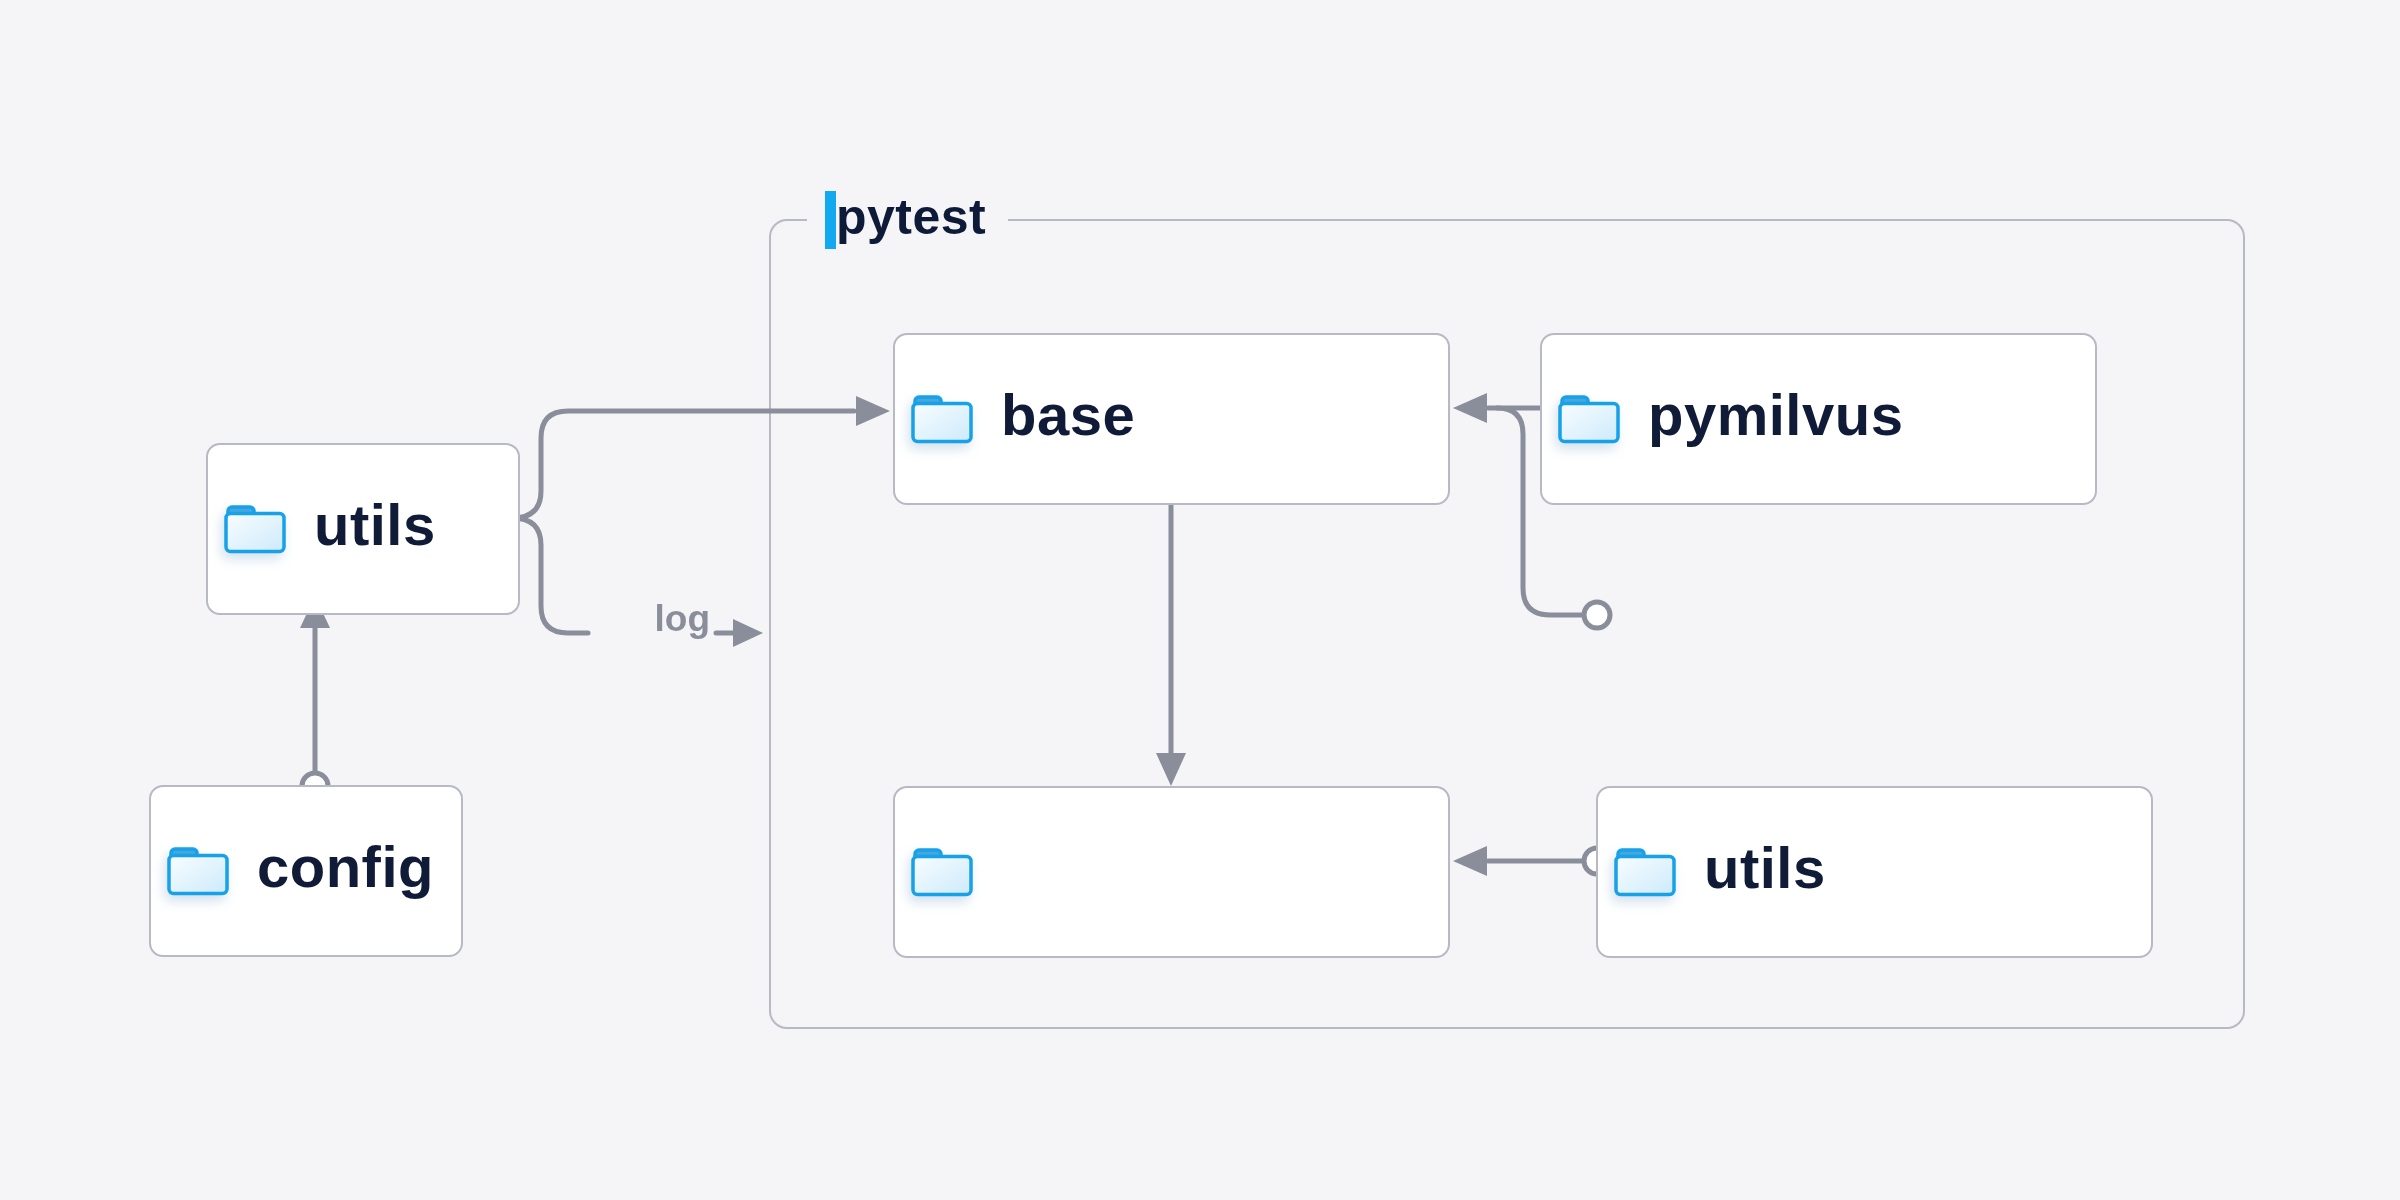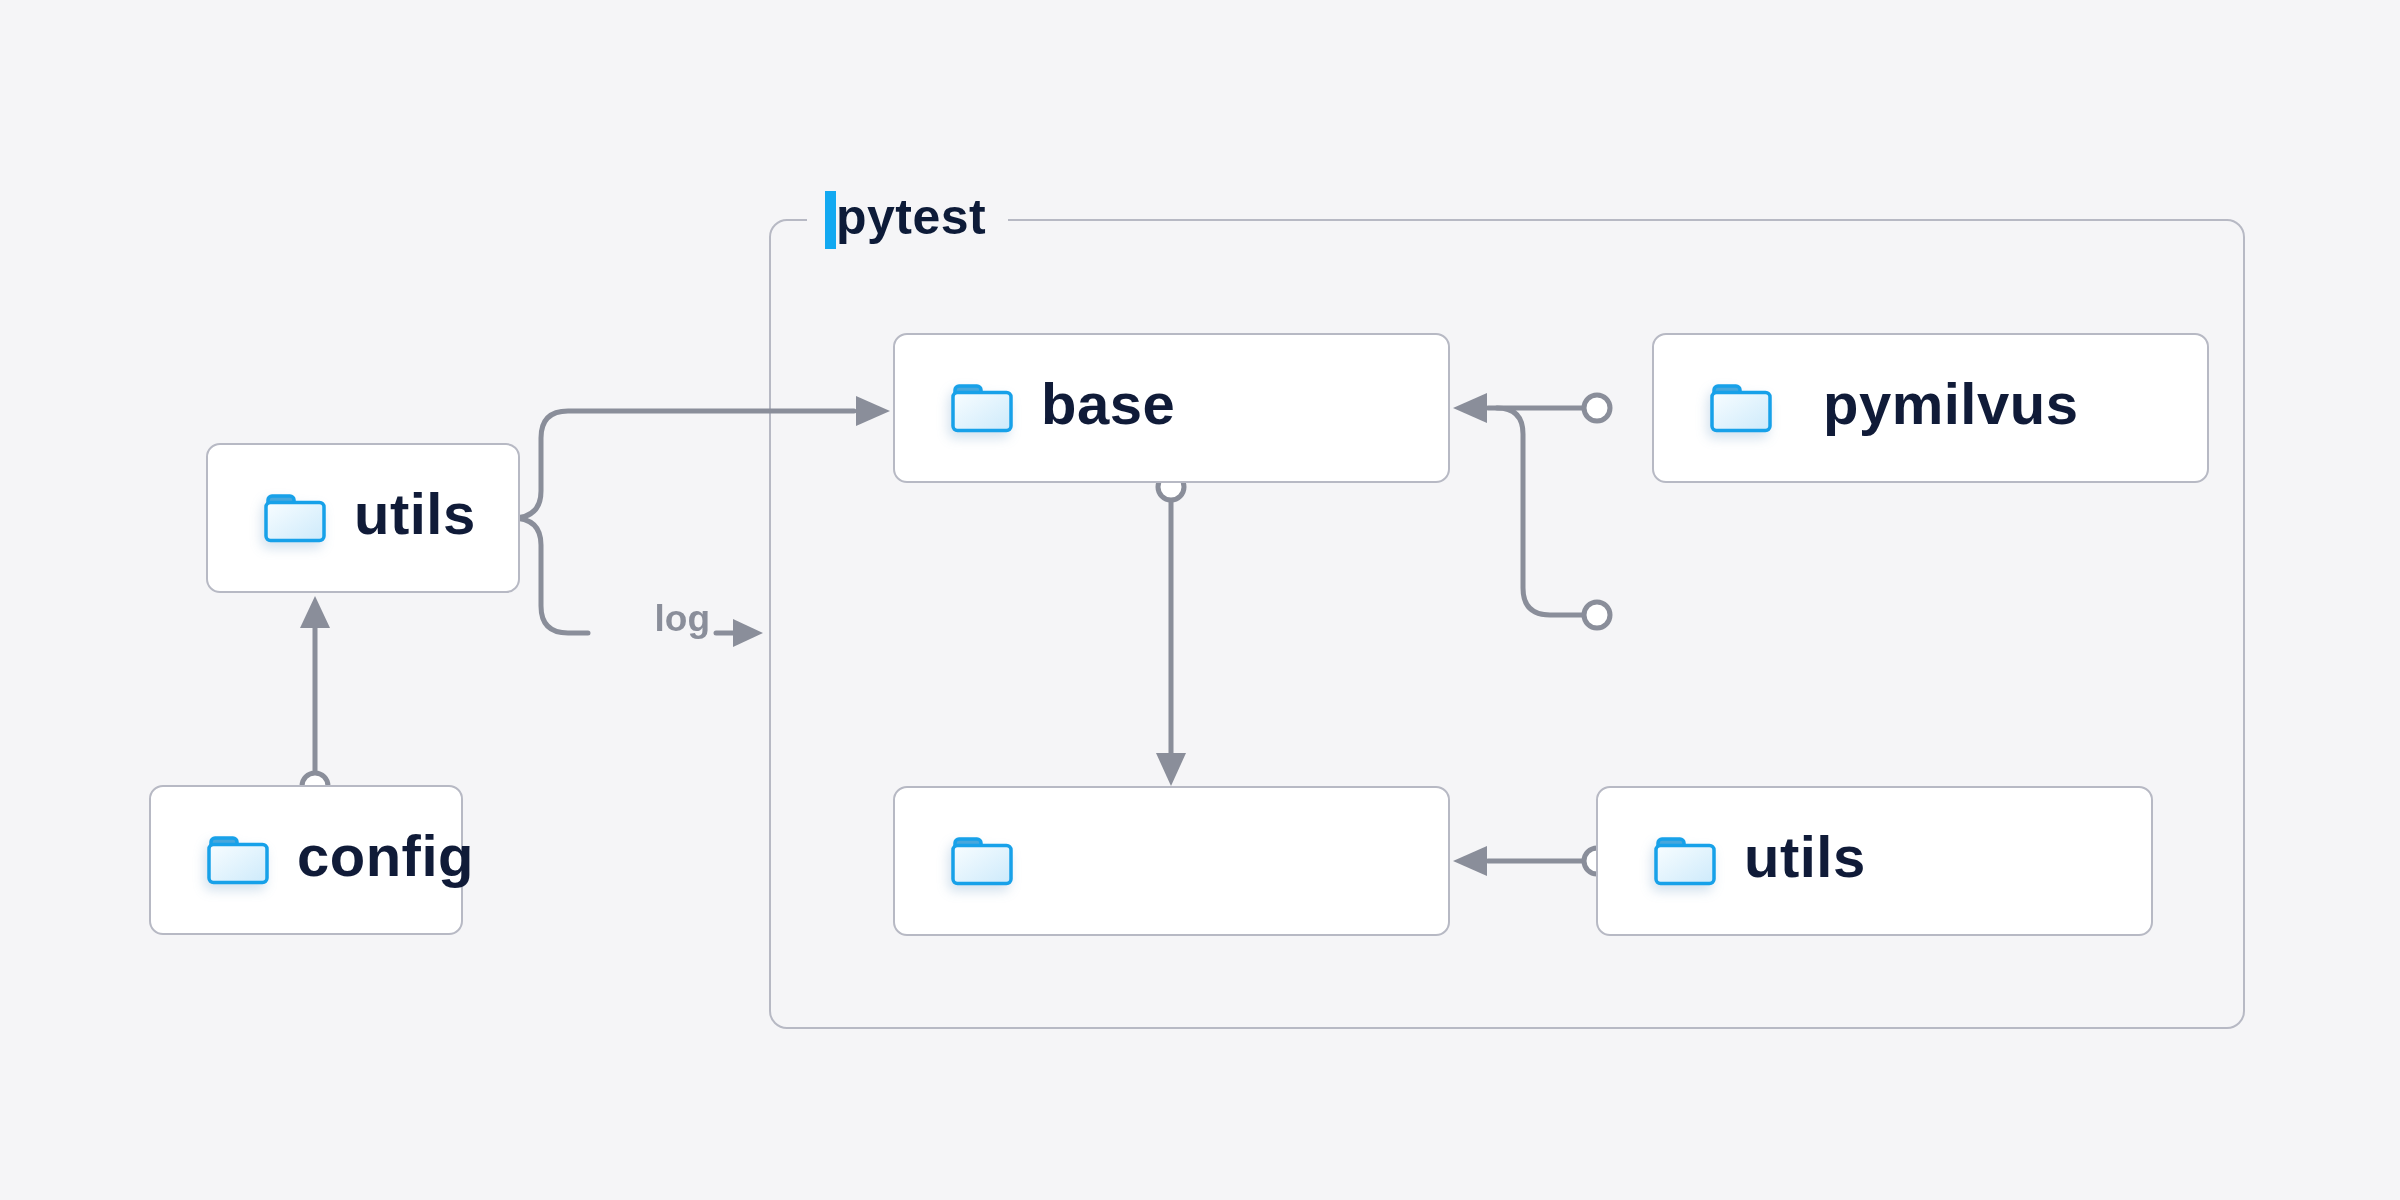--- a/index.html
+++ b/index.html
@@ -48,28 +48,28 @@
     font-weight: 700;
     color: #0d1b38;
     letter-spacing: 0.5px;
     line-height: 1;
     padding-bottom: 6px;
   }
 
   
   .node {
     position: absolute;
-    height: 150px;
+    height: 172px;
     background: #ffffff;
     border: 2px solid #b7b9c4;
     border-radius: 14px;
     box-sizing: border-box;
     display: flex;
     align-items: center;
-    padding-left: 56px;
+    padding-left: 16px;
   }
   .node-label {
     font-size: 58px;
     font-weight: 700;
     color: #101b38;
     margin-left: 28px;
     letter-spacing: 0.5px;
     line-height: 1;
     padding-bottom: 8px;
   }
@@ -202,21 +202,21 @@
   </div>
 
   <div class="node" style="left:893px; top:333px; width:557px;">
     <svg class="folder-icon" width="62" height="50" viewBox="0 0 62 50">
       <rect x="4" y="3" width="26" height="16" rx="4" fill="#47a7dc" stroke="#17a1e9" stroke-width="3.5"></rect>
       <rect x="2" y="9.5" width="58" height="38" rx="4.5" fill="url(#foldergrad)" stroke="#17a1e9" stroke-width="3.5"></rect>
     </svg>
     <span class="node-label">base</span>
   </div>
 
-  <div class="node" style="left:1652px; top:333px; width:557px;gap:23px;">
+  <div class="node" style="left:1540px; top:333px; width:557px;">
     <svg class="folder-icon" width="62" height="50" viewBox="0 0 62 50">
       <rect x="4" y="3" width="26" height="16" rx="4" fill="#47a7dc" stroke="#17a1e9" stroke-width="3.5"></rect>
       <rect x="2" y="9.5" width="58" height="38" rx="4.5" fill="url(#foldergrad)" stroke="#17a1e9" stroke-width="3.5"></rect>
     </svg>
     <span class="node-label">pymilvus</span>
   </div>
 
 
   <div class="node" style="left:893px; top:786px; width:557px;">
     <svg class="folder-icon" width="62" height="50" viewBox="0 0 62 50">

